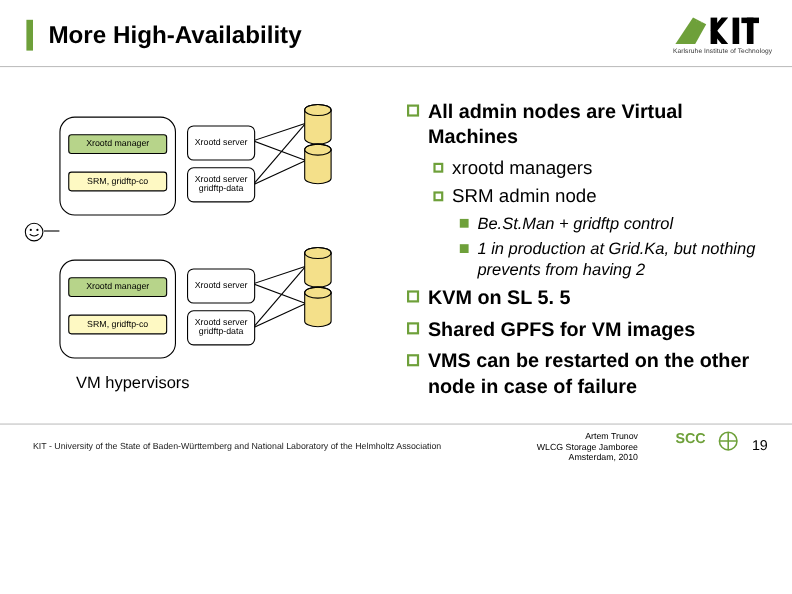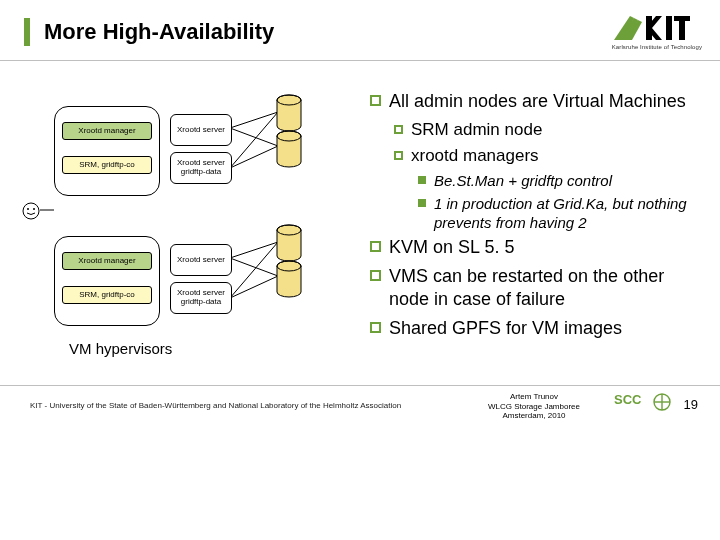--- a/index.html
+++ b/index.html
@@ -25,31 +25,31 @@
   .server-card { position: absolute; border: 1px solid #000; border-radius: 6px; background: #fff; font-size: 8px; line-height: 1.1; display: flex; flex-direction: column; align-items: center; justify-content: center; padding: 15px 4px; }
   .db { position: absolute; width: 26px; height: 38px; }
   .db svg { width: 26px; height: 38px; display: block; }
   .smiley { position: absolute; width: 18px; height: 18px; }
   .hyp-label { position: absolute; font-size: 15px; }
 
   .lines { position: absolute; left: 0; top: 0; width: 330px; height: 330px; pointer-events: none; }
 
   
   .bullets { position: absolute; left: 370px; top: 90px; right: 18px; font-size: 18px; line-height: 1.28; }
-  .b1 { display: flex; margin-bottom: 6px; }
+  .b1 { display: flex; margin-bottom: 6px; font-weight: bold; }
   .b2 { display: flex; margin-left: 24px; margin-bottom: 4px; font-size: 17px; }
   .b3 { display: flex; margin-left: 48px; margin-bottom: 4px; font-size: 15px; font-style: italic; }
   .sq { flex: 0 0 auto; width: 11px; height: 11px; border: 2px solid #6ea03a; margin-top: 5px; margin-right: 8px; }
   .sq.s2 { width: 9px; height: 9px; border-width: 2px; margin-top: 6px; }
   .sq.s3 { width: 8px; height: 8px; background: #6ea03a; border: none; margin-top: 5px; }
 
   
   .footline { position: absolute; left: 0; right: 0; bottom: 46px; height: 1px; background: #bfbfbf; }
   .foot-left { position: absolute; left: 30px; bottom: 22px; font-size: 8px; color: #222; }
-  .foot-mid  { position: absolute; right: 140px; bottom: 12px; font-size: 8px; text-align: center; line-height: 1.15; }
+  .foot-mid  { position: absolute; right: 140px; bottom: 12px; font-size: 8px; text-align: right; line-height: 1.15; }
   .page-num  { position: absolute; right: 22px; bottom: 20px; font-size: 13px; }
   .scc-logo  { position: absolute; right: 46px; bottom: 8px; }
 </style>
 </head>
 <body>
 
 <div class="slide">
 
   <div class="title-bar">
     <div class="title-mark"></div>
@@ -162,45 +162,45 @@
     <div class="hyp-label" style="left:49px; top:240px;">VM hypervisors</div>
   </div>
 
   <div class="bullets">
     <div class="b1">
         <span class="sq"></span>
         <span>All admin nodes are Virtual Machines</span>
       </div>
     <div class="b2">
         <span class="sq s2"></span>
-        <span>SRM admin node</span>
+        <span>xrootd managers</span>
       </div>
     <div class="b2">
         <span class="sq s2"></span>
-        <span>xrootd managers</span>
+        <span>SRM admin node</span>
       </div>
     <div class="b3">
         <span class="sq s3"></span>
         <span>Be.St.Man + gridftp control</span>
       </div>
     <div class="b3">
         <span class="sq s3"></span>
         <span>1 in production at Grid.Ka, but nothing prevents from having 2</span>
       </div>
     <div class="b1">
         <span class="sq"></span>
         <span>KVM on SL 5. 5</span>
       </div>
     <div class="b1">
         <span class="sq"></span>
+        <span>Shared GPFS for VM images</span>
+      </div>
+    <div class="b1">
+        <span class="sq"></span>
         <span>VMS can be restarted on the other node in case of failure</span>
-      </div>
-    <div class="b1">
-        <span class="sq"></span>
-        <span>Shared GPFS for VM images</span>
       </div>
   </div>
 
   <div class="footline"></div>
   <div class="foot-left">KIT - University of the State of Baden-Württemberg and National Laboratory of the Helmholtz Association</div>
   <div class="foot-mid">
     <div>Artem Trunov</div>
     <div>WLCG Storage Jamboree</div>
     <div>Amsterdam, 2010</div>
   </div>

